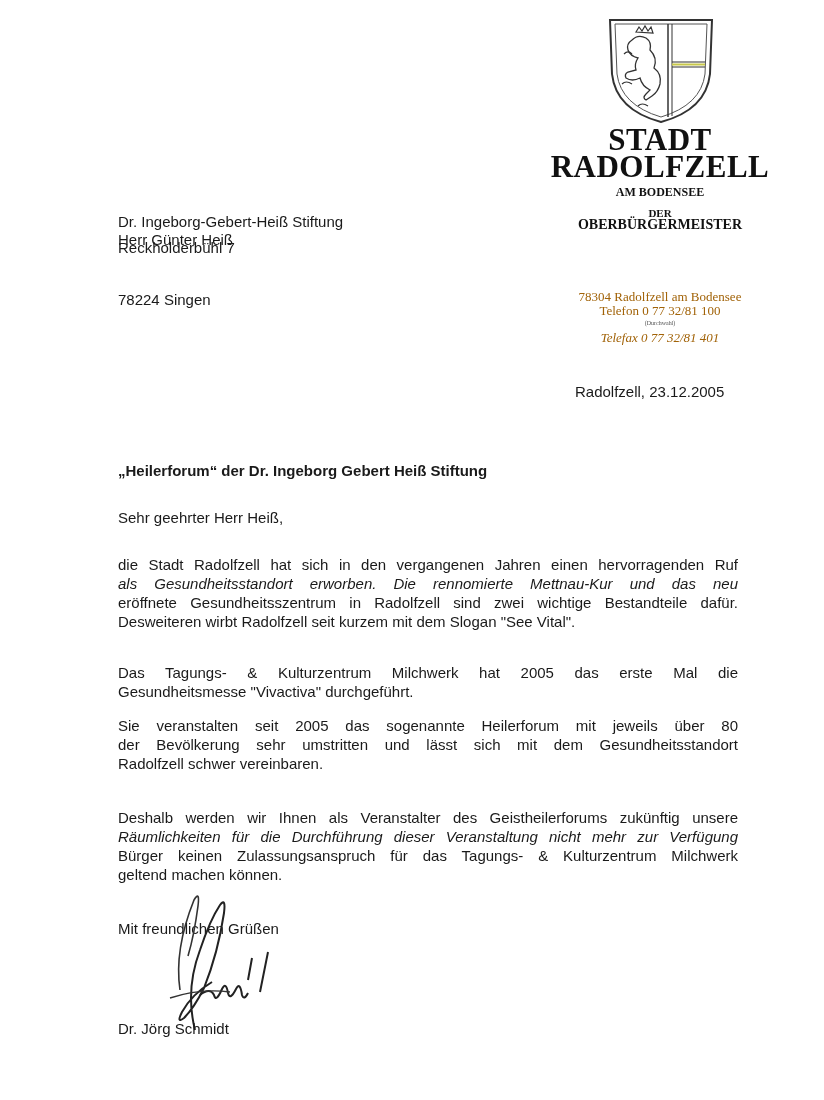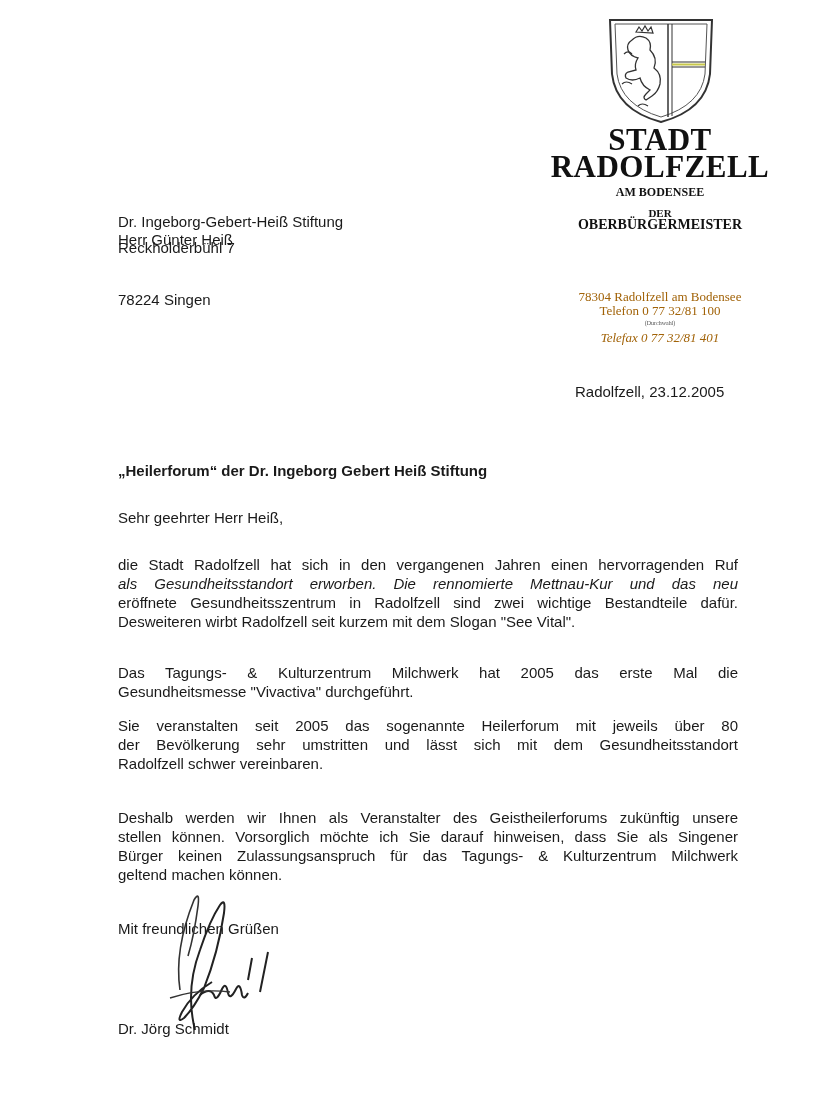--- a/index.html
+++ b/index.html
@@ -83,21 +83,21 @@
   <span class="ln">Das Tagungs- &amp; Kulturzentrum Milchwerk hat 2005 das erste Mal die</span>
   <span class="ln last">Gesundheitsmesse "Vivactiva" durchgeführt.</span>
 </div>
 <div id="p3" class="abs para">
   <span class="ln">Sie veranstalten seit 2005 das sogenannte Heilerforum mit jeweils über 80</span>
   <span class="ln">der Bevölkerung sehr umstritten und lässt sich mit dem Gesundheitsstandort</span>
   <span class="ln last">Radolfzell schwer vereinbaren.</span>
 </div>
 <div id="p4" class="abs para">
   <span class="ln">Deshalb werden wir Ihnen als Veranstalter des Geistheilerforums zukünftig unsere</span>
-  <span class="ln">stellen können. Vorsorglich möchte ich Sie darauf hinweisen, dass Sie als Singener</span>
+  <span class="ln it">Räumlichkeiten für die Durchführung dieser Veranstaltung nicht mehr zur Verfügung</span>
   <span class="ln">Bürger keinen Zulassungsanspruch für das Tagungs- &amp; Kulturzentrum Milchwerk</span>
   <span class="ln last">geltend machen können.</span>
 </div>
 
 <div id="closing" class="abs">Mit freundlichen Grüßen</div>
 
 <svg id="signature" class="abs" viewBox="0 0 160 160">
   <path d="M55 150 q-10 -40 5 -80 q10 -30 20 -45 q6 -8 4 8 q-6 40 -20 75 q-10 20 -20 30 q-8 6 -2 -6 q10 -18 30 -30" fill="none" stroke="#222" stroke-width="2"></path>
   <path d="M40 110 q-6 -40 14 -90 q6 -10 4 6 q-4 30 -10 50" fill="none" stroke="#333" stroke-width="1.6"></path>
   <path d="M60 115 q10 -8 14 0 q2 8 8 -6 q4 -8 6 4 q2 8 8 -4 q4 -8 6 6 q2 6 6 -2 M108 100 l4 -22 M120 112 l8 -40" fill="none" stroke="#222" stroke-width="2"></path>

